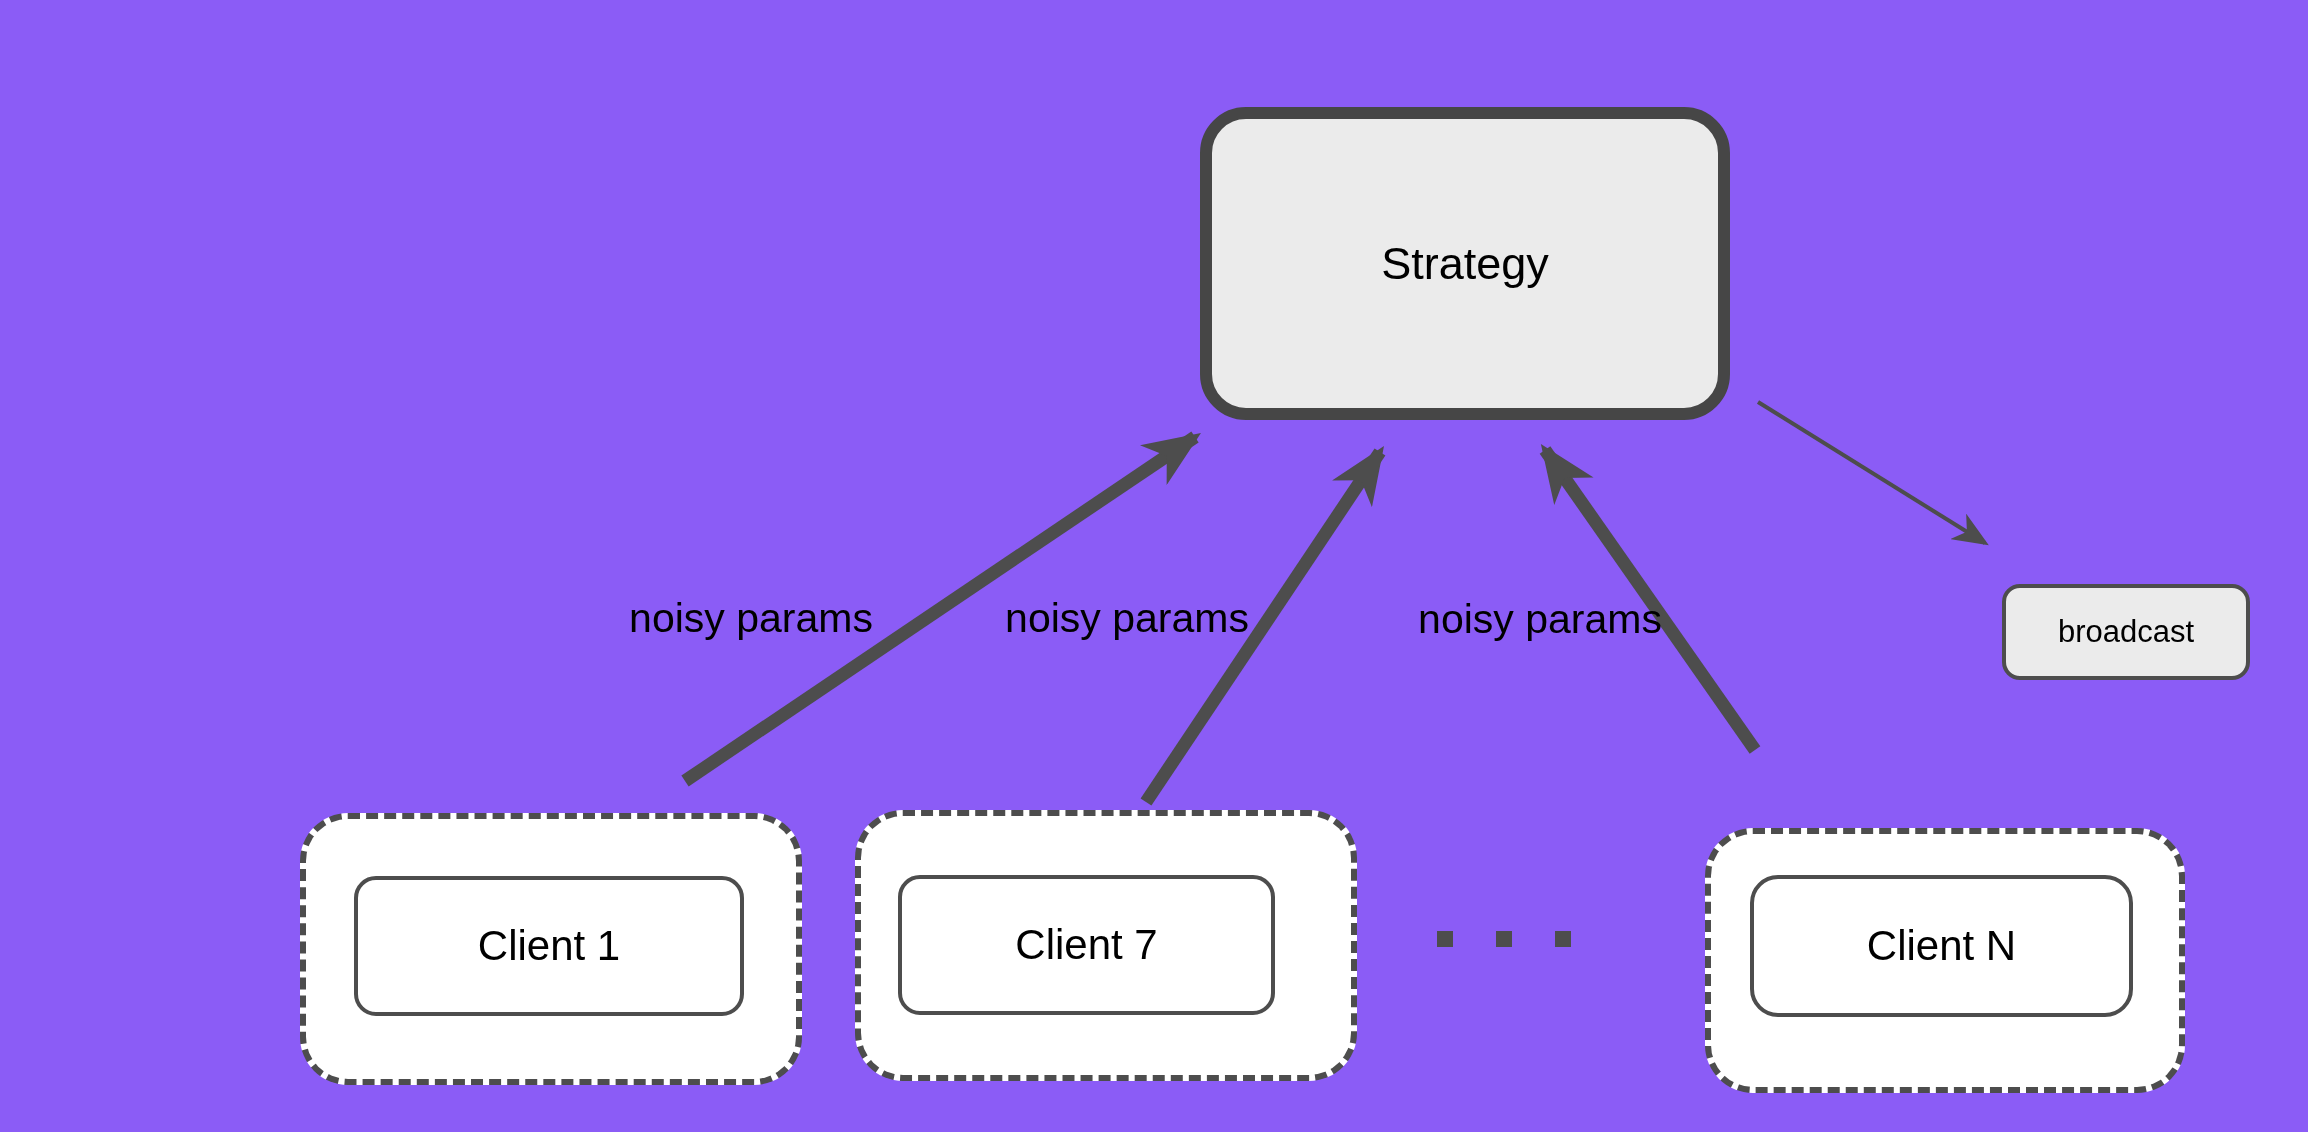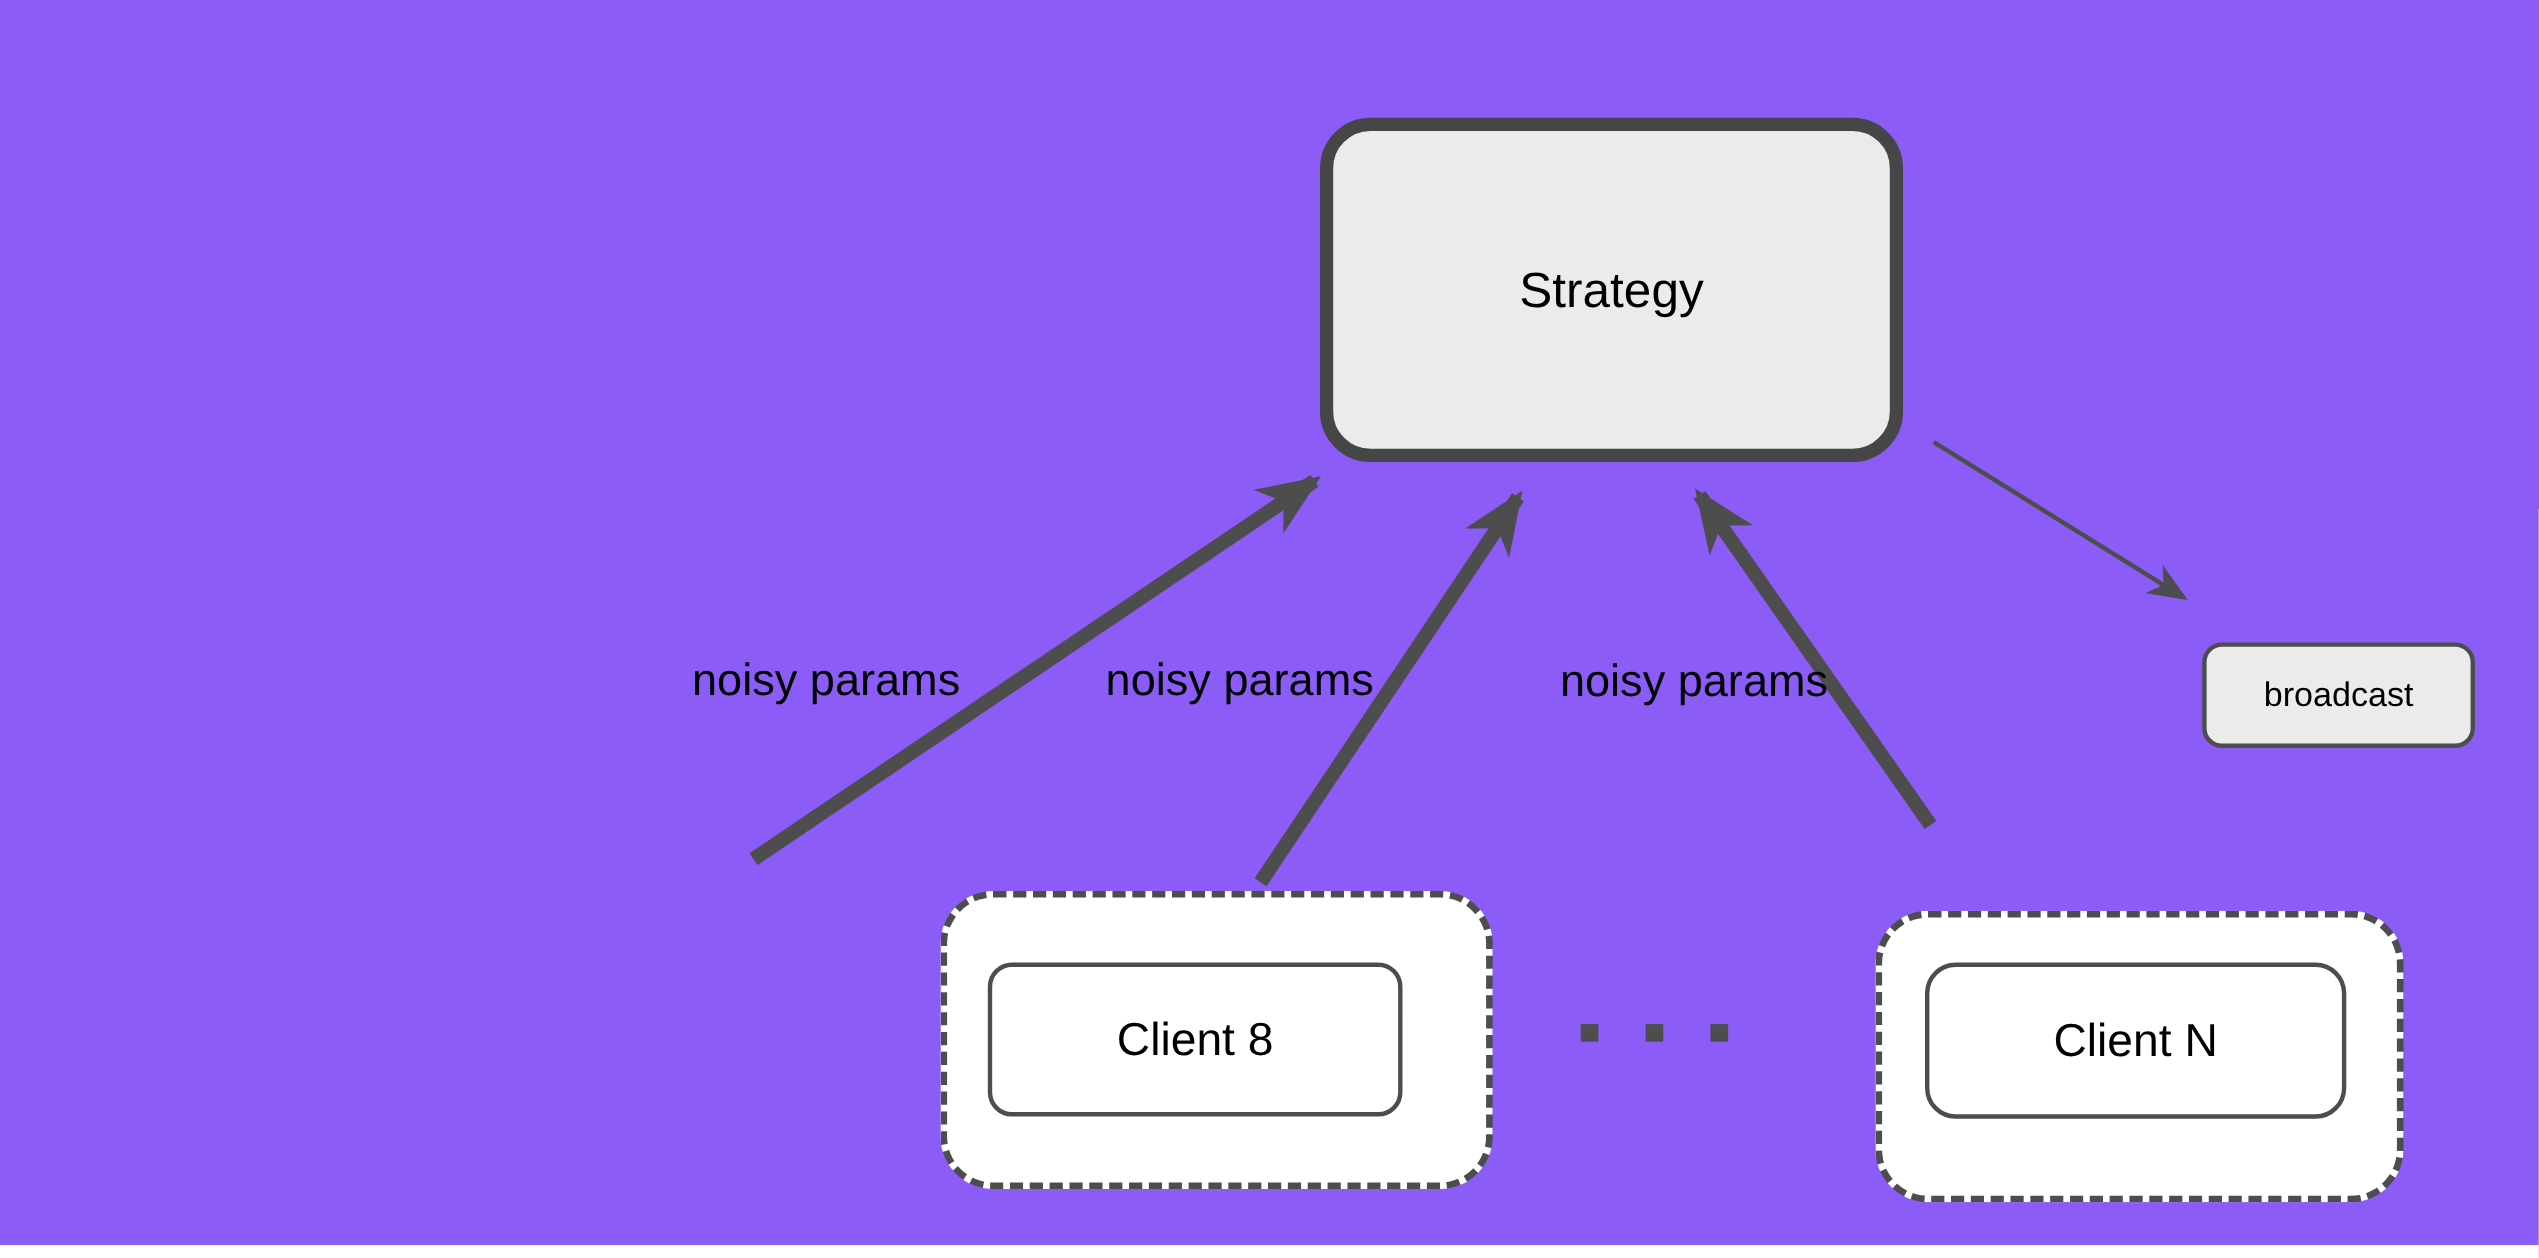--- a/index.html
+++ b/index.html
@@ -116,24 +116,29 @@
 
   <div class="abs broadcast">
     <span>broadcast</span>
   </div>
 
 
   <div class="edge-label l1">noisy params</div>
   <div class="edge-label l2">noisy params</div>
   <div class="edge-label l3">noisy params</div>
 
+  <div class="abs client-outer c1">
+    <div class="client-inner">
+      <span>Client 1</span>
+    </div>
+  </div>
 
   <div class="abs client-outer c2">
     <div class="client-inner">
-      <span>Client 8</span>
+      <span>Client 7</span>
     </div>
   </div>
 
   <div class="abs dots">
     <span class="dot"></span>
     <span class="dot"></span>
     <span class="dot"></span>
   </div>
 
   <div class="abs client-outer cn">

